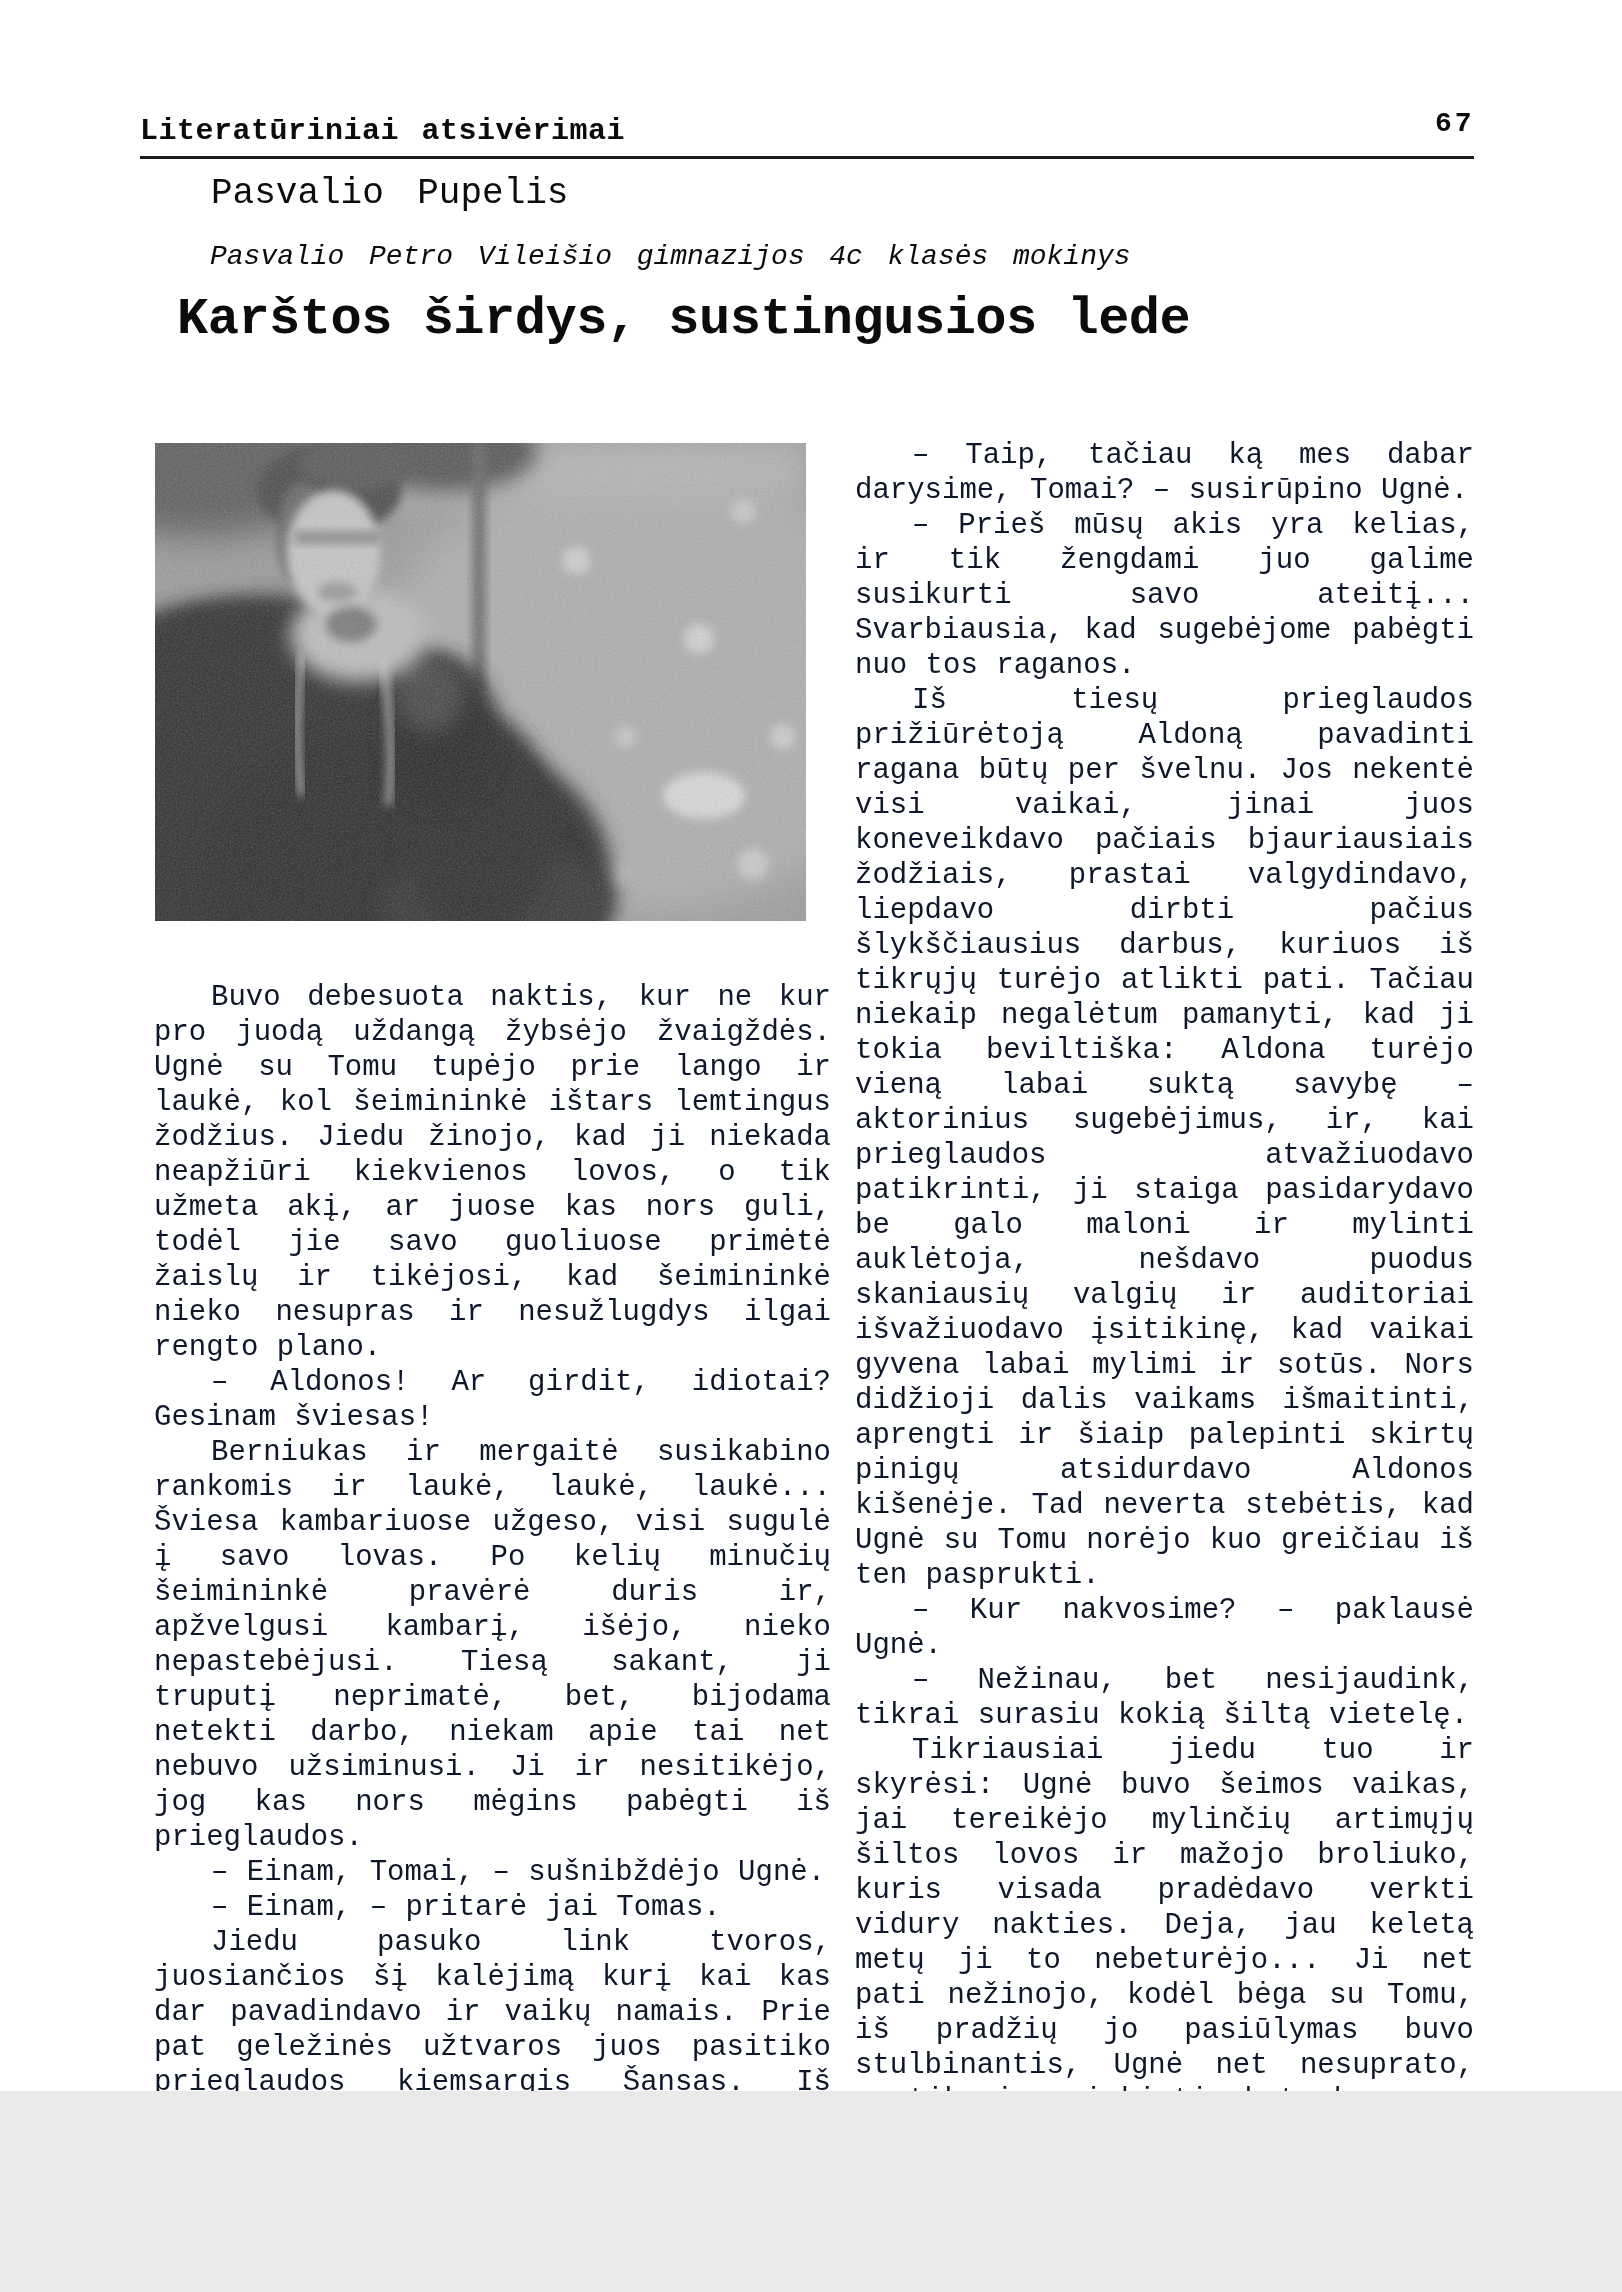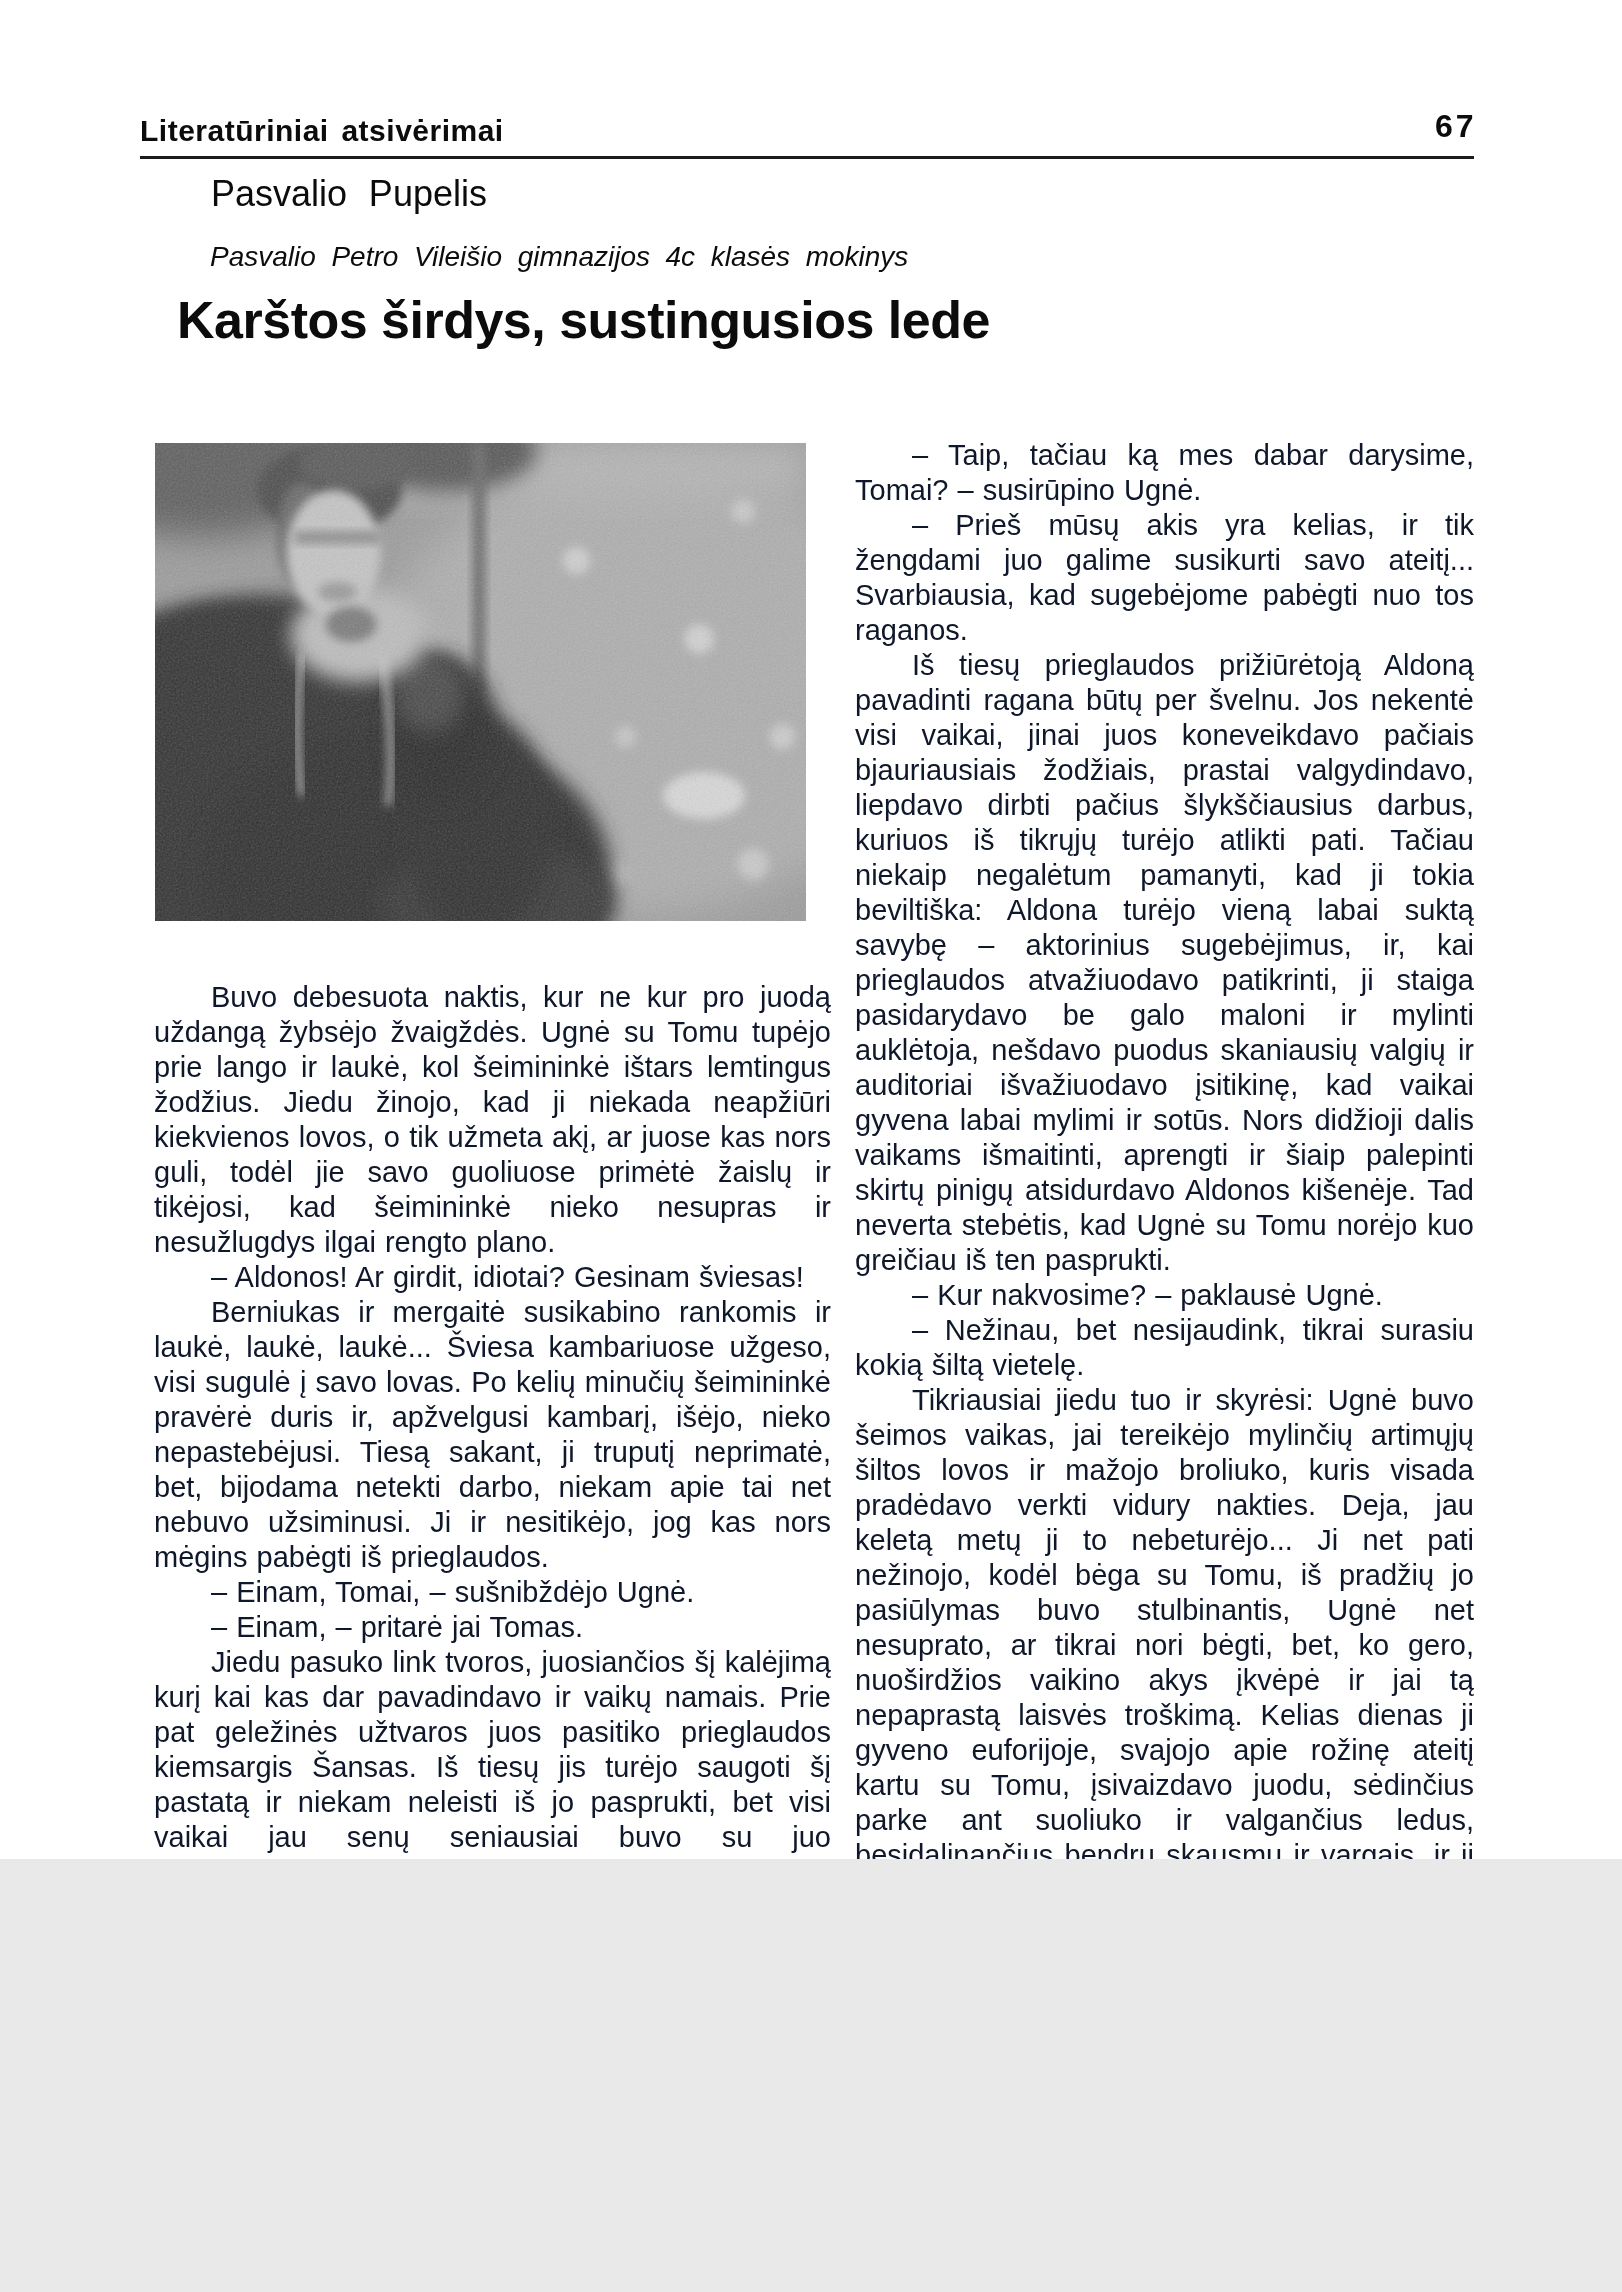--- a/index.html
+++ b/index.html
@@ -4,42 +4,42 @@
 <title>Literatūriniai atsivėrimai — 67</title>
 <style>
   html, body {
     margin: 0;
     padding: 0;
     background: #e9e9e9;
   }
   .page {
     position: relative;
     width: 1622px;
-    height: 1859px;
+    height: 2091px;
     margin: 0 auto;
     background: #ffffff;
     color: #0c0c0c;
-    font-family: Liberation Sans, sans-serif;
+    font-family: Liberation Mono, monospace;
     overflow: hidden;
   }
   .running-head {
     position: absolute;
     left: 140px;
     top: 114px;
     font-size: 30px;
     font-weight: bold;
     letter-spacing: 0.5px;
     word-spacing: 3.9px;
     white-space: nowrap;
   }
   .page-number {
     position: absolute;
     left: 1435px;
     top: 108px;
-    font-size: 32px;
+    font-size: 28px;
     font-weight: bold;
     letter-spacing: 2.9px;
   }
   .header-rule {
     position: absolute;
     left: 140px;
     top: 156px;
     width: 1334px;
     height: 2.9px;
     background: #1c1c1c;

